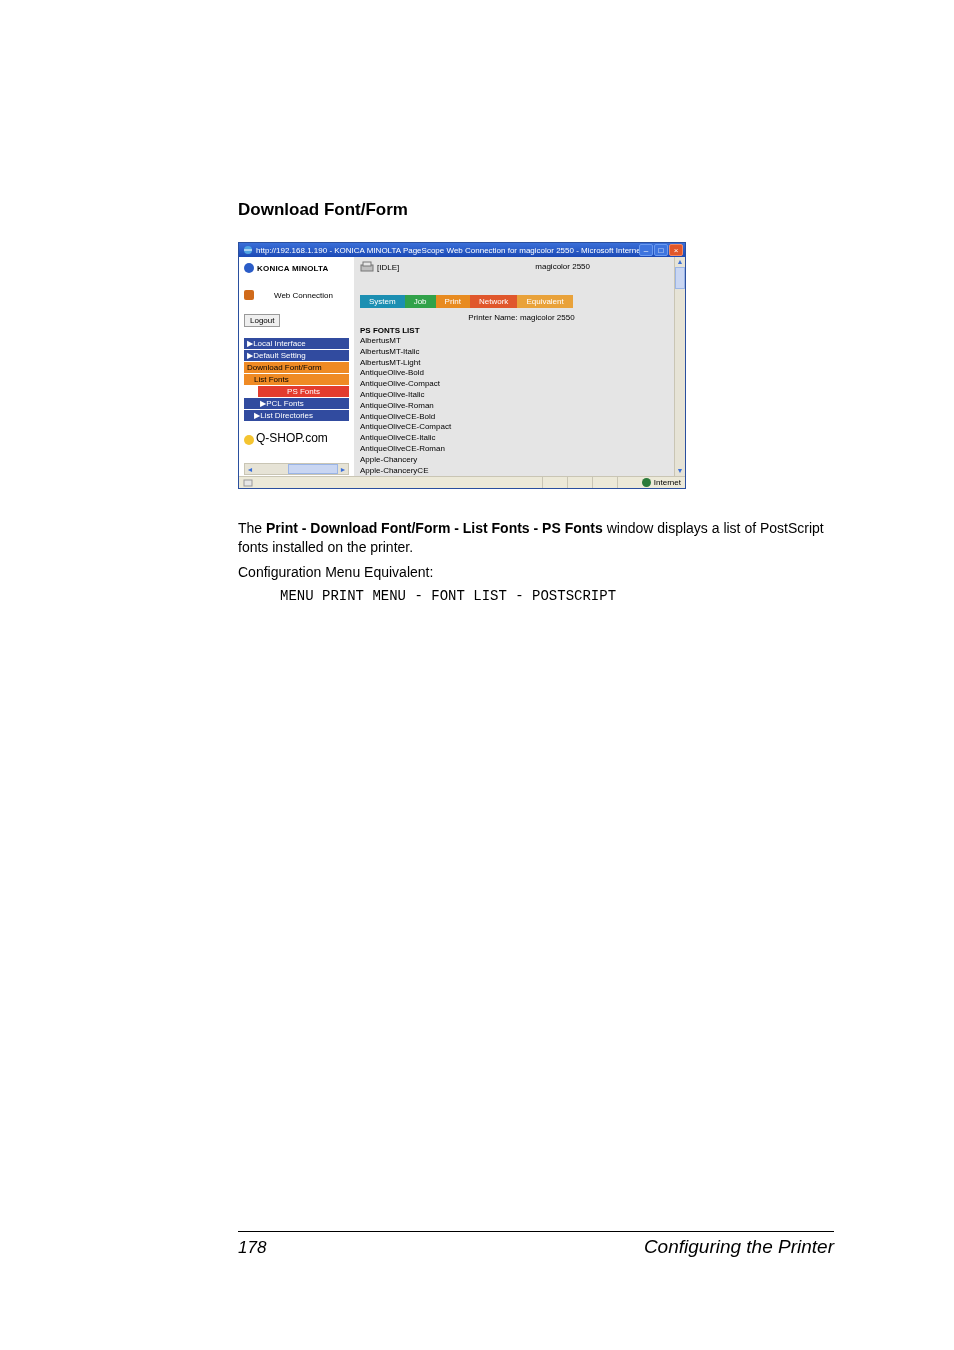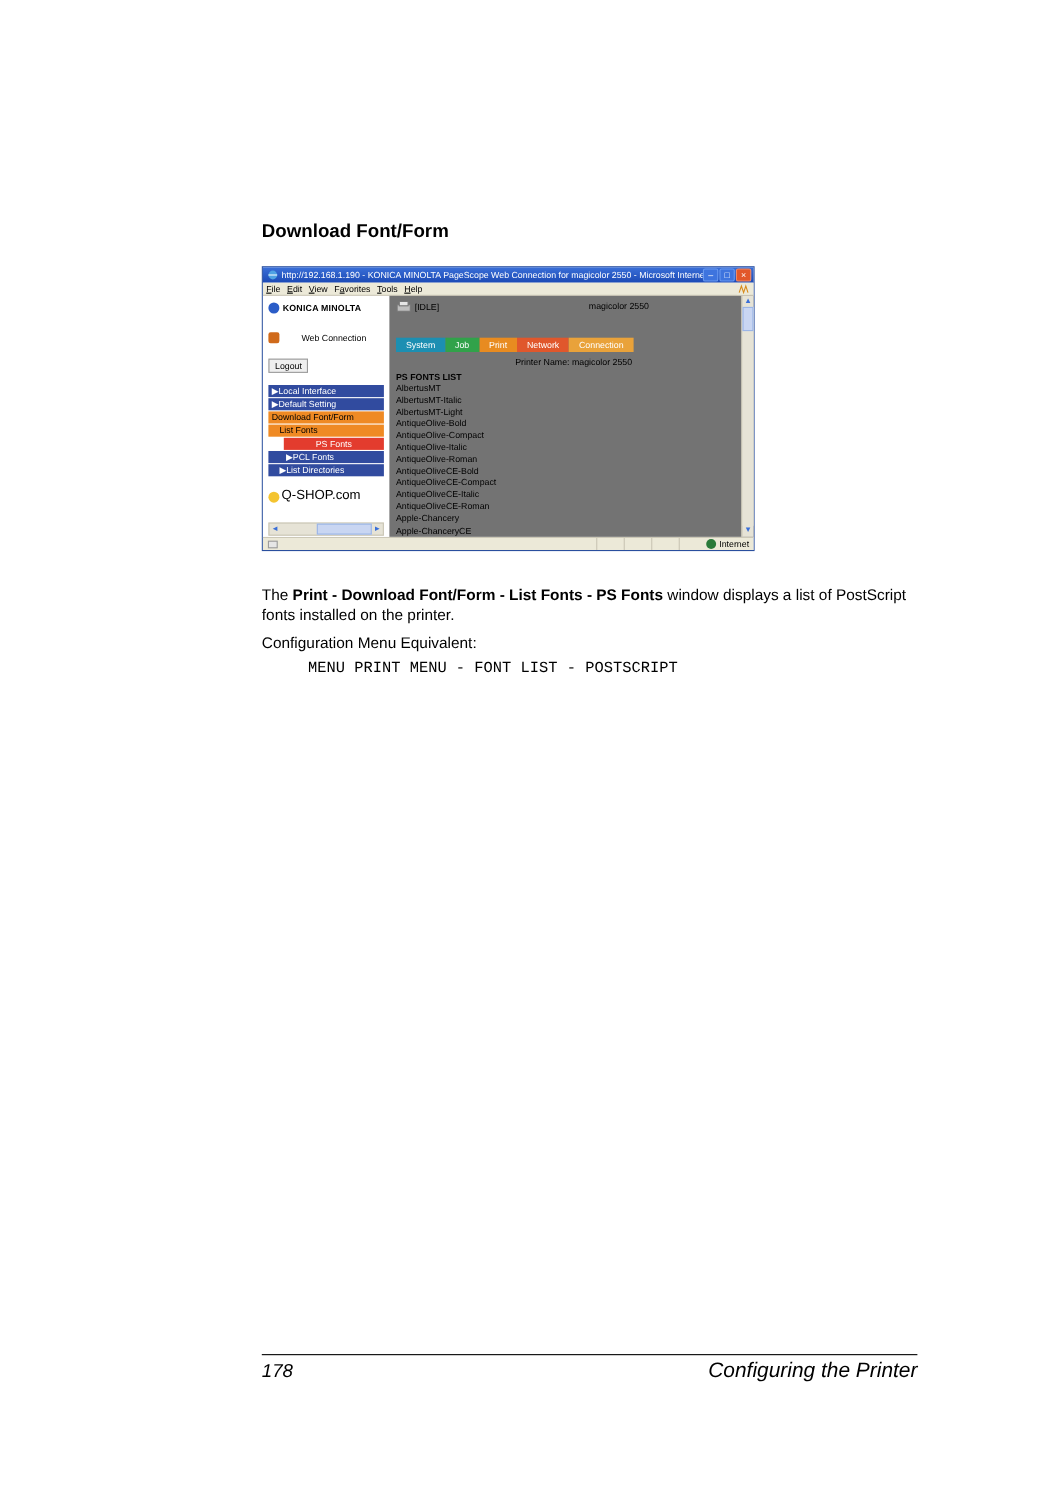--- a/index.html
+++ b/index.html
@@ -104,21 +104,21 @@
     border: 1px solid #c9c5b4;
     font-size: 7px;
     position: relative;
   }
   .left-hscroll .arrow { width: 10px; text-align: center; color: #3a6fd8; }
   .left-hscroll .track { flex: 1; position: relative; height: 100%; }
   .left-hscroll .thumb {
     position: absolute; right: 0; top: 0; bottom: 0; width: 60%;
     background: #c9d6f2; border: 1px solid #9bb5e6;
   }
-  .right-col { flex: 1; padding: 4px 2px 0 6px; background: #737373; position: relative; }
+  .right-col { flex: 1; padding: 4px 2px 0 6px; background: #e5e5e5; position: relative; }
   .status-row { display: flex; align-items: center; justify-content: flex-start; font-size: 8px; }
   .printer-icon { width: 14px; height: 12px; margin-right: 3px; }
   .status-idle { font-weight: normal; }
   .model-name { position: absolute; right: 95px; top: 5px; font-size: 8px; }
   .tabs { display: flex; margin-top: 22px; }
   .tab { padding: 2px 9px; font-size: 8px; color: #fff; }
   .tab-system { background: #1c8fb2; }
   .tab-job { background: #31a24a; }
   .tab-print { background: #e88b20; }
   .tab-network { background: #e0572c; }
@@ -177,34 +177,20 @@
             <path d="M1 5h8" stroke="#fff" stroke-width="1"></path>
           </svg>
       </span>
       <span class="title-text">http://192.168.1.190 - KONICA MINOLTA PageScope Web Connection for magicolor 2550 - Microsoft Internet Explorer</span>
       <span class="win-btns">
         <span class="win-btn win-min">–</span>
         <span class="win-btn win-max">□</span>
         <span class="win-btn win-close">×</span>
       </span>
     </div>
-    <div class="menubar">
-      <span><u>F</u><span></span>ile</span>
-      <span><u>E</u>dit</span>
-      <span><u>V</u>iew</span>
-      <span>F<u>a</u>vorites</span>
-      <span><u>T</u>ools</span>
-      <span><u>H</u>elp</span>
-      <span class="ie-right">
-        <svg viewBox="0 0 12 10" width="12" height="10">
-            <rect width="12" height="10" fill="#ece9d8"></rect>
-            <path d="M2 8 L4 2 L6 8 L8 2 L10 8" stroke="#d88a1a" stroke-width="1" fill="none"></path>
-          </svg>
-      </span>
-    </div>
 
     <div class="content-area">
       <div class="left-col">
         <div class="brand-row">
           <span class="km-dot"></span>
           <span class="km-text">KONICA MINOLTA</span>
         </div>
         <div class="pagescope-row">
           <span class="ps-icon"></span>
           <span>Web Connection</span>
@@ -243,21 +229,21 @@
           </span>
           <span class="status-idle">[IDLE]</span>
         </div>
         <span class="model-name">magicolor 2550</span>
 
         <div class="tabs">
           <span class="tab tab-system">System</span>
           <span class="tab tab-job">Job</span>
           <span class="tab tab-print">Print</span>
           <span class="tab tab-network">Network</span>
-          <span class="tab tab-acct">Connection</span>
+          <span class="tab tab-acct">Equivalent</span>
         </div>
 
         <div class="printer-name-row">Printer Name: magicolor 2550</div>
         <div class="font-header">PS FONTS LIST</div>
         <div class="font-list">
           <div>AlbertusMT</div>
           <div>AlbertusMT-Italic</div>
           <div>AlbertusMT-Light</div>
           <div>AntiqueOlive-Bold</div>
           <div>AntiqueOlive-Compact</div>

